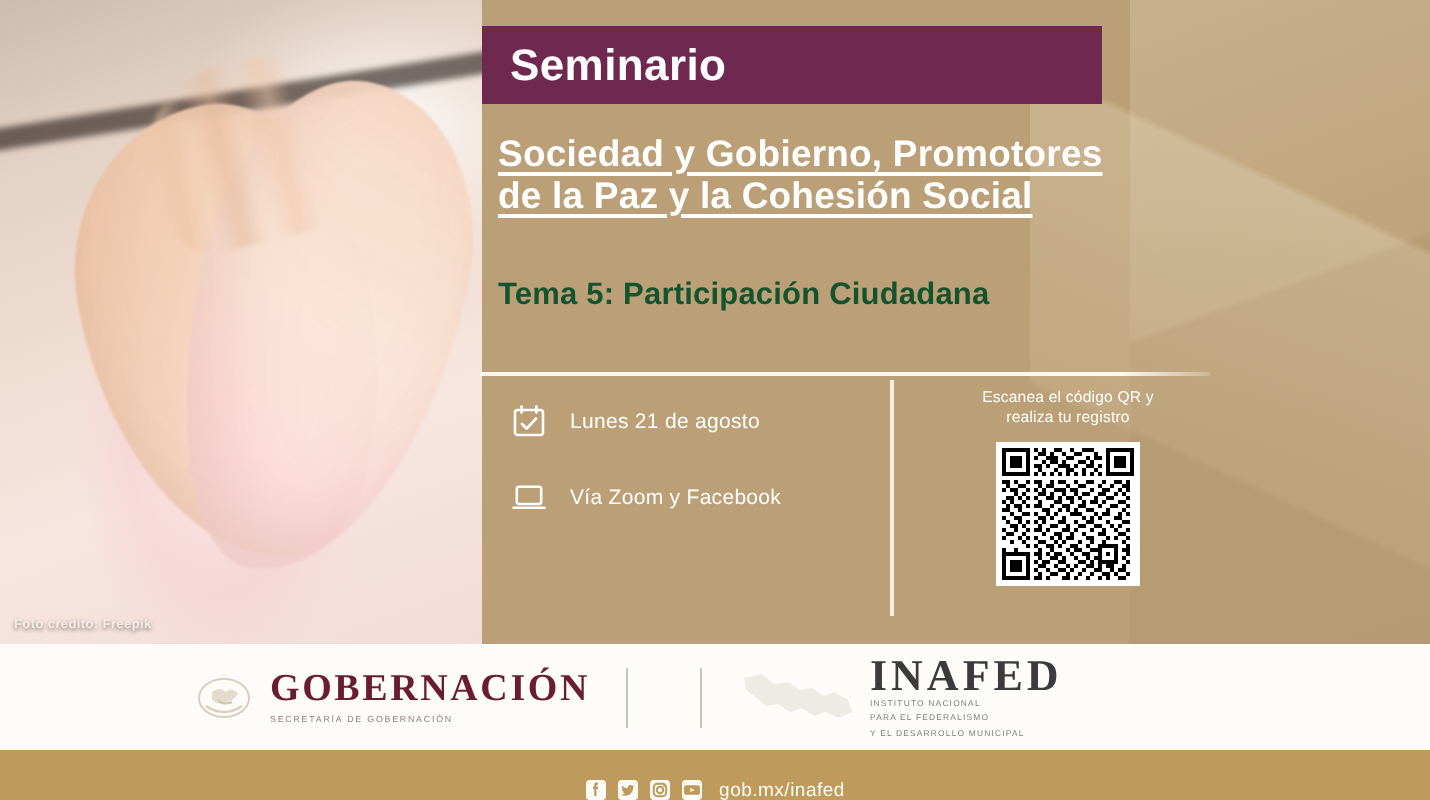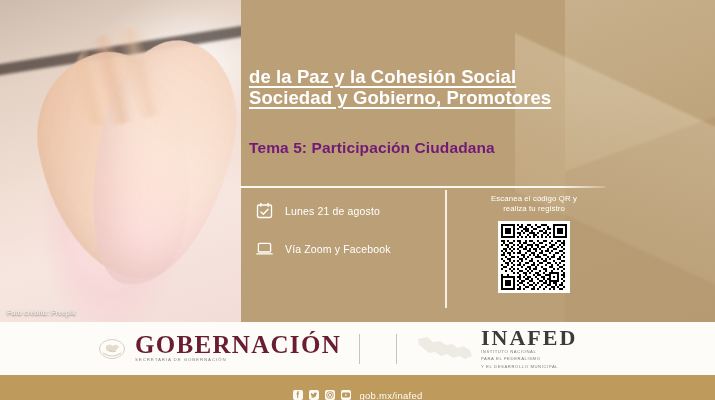--- a/index.html
+++ b/index.html
@@ -106,21 +106,21 @@
     font-size:18.5px;font-weight:bold;
     line-height:21px;
     letter-spacing:.1px;
     text-decoration:underline;
     text-decoration-thickness:1.5px;
     text-underline-offset:2.5px;
     width:max-content;
   }
   .subtitle{
     position:absolute;left:249px;top:139px;
-    color:#701a75;font-size:15.5px;font-weight:bold;letter-spacing:.1px;
+    color:#14532d;font-size:15.5px;font-weight:bold;letter-spacing:.1px;
   }
 
   
   .hr-main{
     position:absolute;left:240px;top:186px;width:365px;height:1.5px;
     background:linear-gradient(90deg, rgba(255,252,245,0.95) 0%, rgba(255,252,245,0.95) 88%, rgba(255,252,245,0.2) 100%);
   }
   .vr-main{
     position:absolute;left:445px;top:190px;width:1.5px;height:118px;
     background:rgba(255,252,245,0.85);
@@ -169,21 +169,21 @@
     display:flex;align-items:center;height:100%;
   }
   .logo-gob{margin-left:98px;}
   .logo-emblem{
     width:28px;height:28px;margin-right:9px;flex:0 0 28px;opacity:.55;
   }
   .logo-emblem svg{display:block;}
   .logo-stack{display:flex;flex-direction:column;justify-content:center;}
   .logo-word{
     font-family:"Liberation Serif", serif;
-    font-size:25px;font-weight:bold;color:#691C32;
+    font-size:19px;font-weight:bold;color:#691C32;
     letter-spacing:1.3px;line-height:20px;
   }
   .logo-word-inafed{
     font-family:"Liberation Serif", serif;
     font-size:22px;font-weight:bold;color:#3B3B3B;
     letter-spacing:2px;line-height:19px;
   }
   .logo-sub{
     font-size:4.4px;color:#8a7f7f;letter-spacing:.9px;
     margin-top:2px;line-height:5.6px;text-transform:uppercase;
@@ -230,24 +230,27 @@
 
   <div class="photo">
     <div class="photo-img"></div>
     <div class="photo-topbar"></div>
     <div class="photo-hand-a"></div>
     <div class="photo-hand-b"></div>
     <div class="photo-fingers"></div>
     <div class="photo-credit">Foto crédito: Freepik</div>
   </div>
 
+  <div class="badge">
+    <span class="badge-label">Seminario</span>
+  </div>
 
   <div class="title-block">
+    <span class="title-line">Sociedad y Gobierno, Promotores</span>
     <span class="title-line">de la Paz y la Cohesión Social</span>
-    <span class="title-line">Sociedad y Gobierno, Promotores</span>
   </div>
   <div class="subtitle">Tema 5: Participación Ciudadana</div>
 
   <div class="hr-main"></div>
   <div class="vr-main"></div>
 
   <div class="info-list">
 
     <div class="info-row">
       <span class="info-icon">

